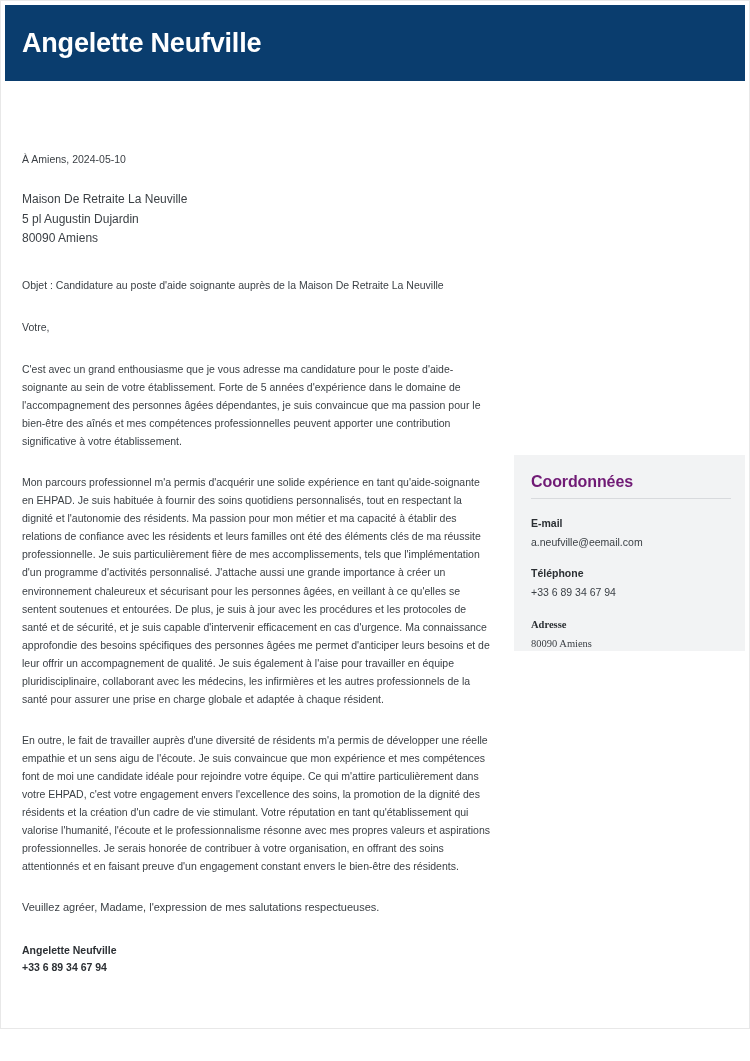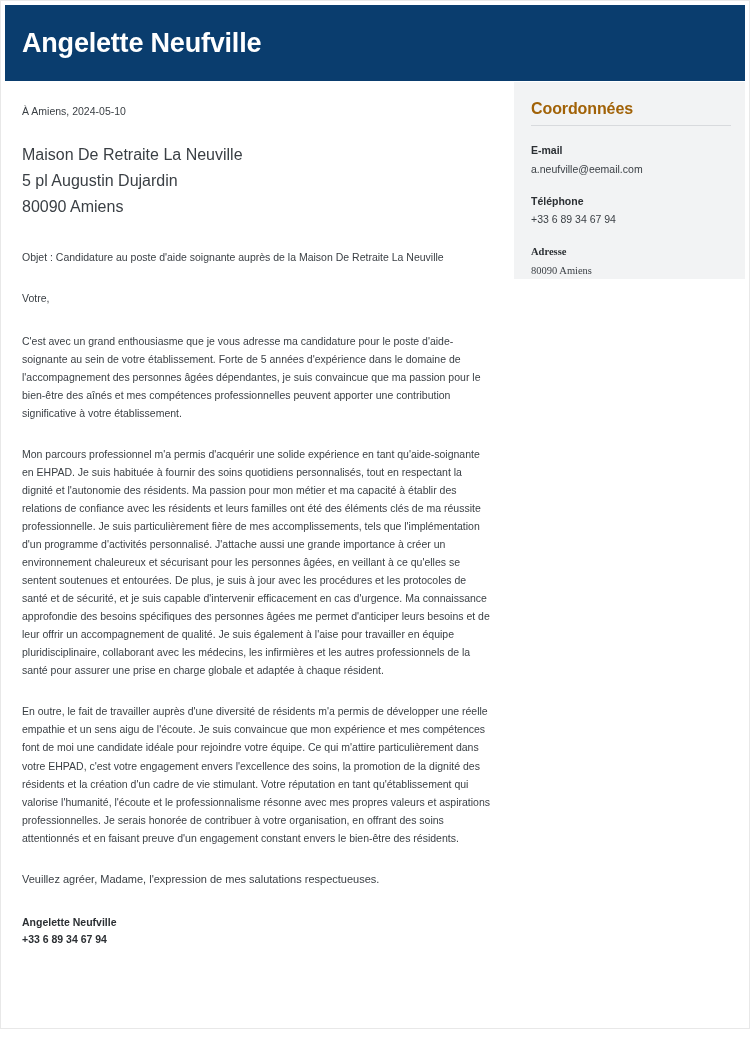--- a/index.html
+++ b/index.html
@@ -41,42 +41,42 @@
     white-space: nowrap;
   }
   
   .columns {
     position: absolute;
     top: 81px;
     left: 4px;
     right: 4px;
     bottom: 4px;
     display: flex;
-    align-items: flex-start;
+    align-items: center;
   }
   .main-col {
     width: 509px;
     flex: 0 0 509px;
     background: #ffffff;
     padding: 21px 22px 0 17px;
   }
   .side-col {
     flex: 1 1 auto;
     background: #f2f3f4;
     padding: 18px 14px 0 17px;
   }
   
   .letter-date {
     font-size: 10.5px;
     color: #3a3f44;
     line-height: 1.55;
     margin: 0 0 23px 0;
   }
   .recipient {
-    font-size: 16px;
+    font-size: 12px;
     color: #3a3f44;
     line-height: 1.62;
     margin: 0 0 29px 0;
   }
   .recipient div { white-space: nowrap; }
   .subject {
     font-size: 10.5px;
     color: #3a3f44;
     line-height: 1.55;
     margin: 0 0 25px 0;
@@ -104,21 +104,21 @@
     font-size: 10.5px;
     color: #2b2f33;
     font-weight: bold;
     line-height: 1.62;
     margin: 0;
   }
   
   .side-title {
     font-size: 16px;
     font-weight: bold;
-    color: #a16207;
+    color: #701a75;
     margin: 0 0 7px 0;
     letter-spacing: -0.1px;
   }
   .side-rule {
     height: 1px;
     background: #d8dadd;
     margin: 0 0 17px 0;
   }
   .side-group { margin-bottom: 16px; }
   .side-group:last-child { margin-bottom: 0; font-family: Liberation Serif, serif; }

